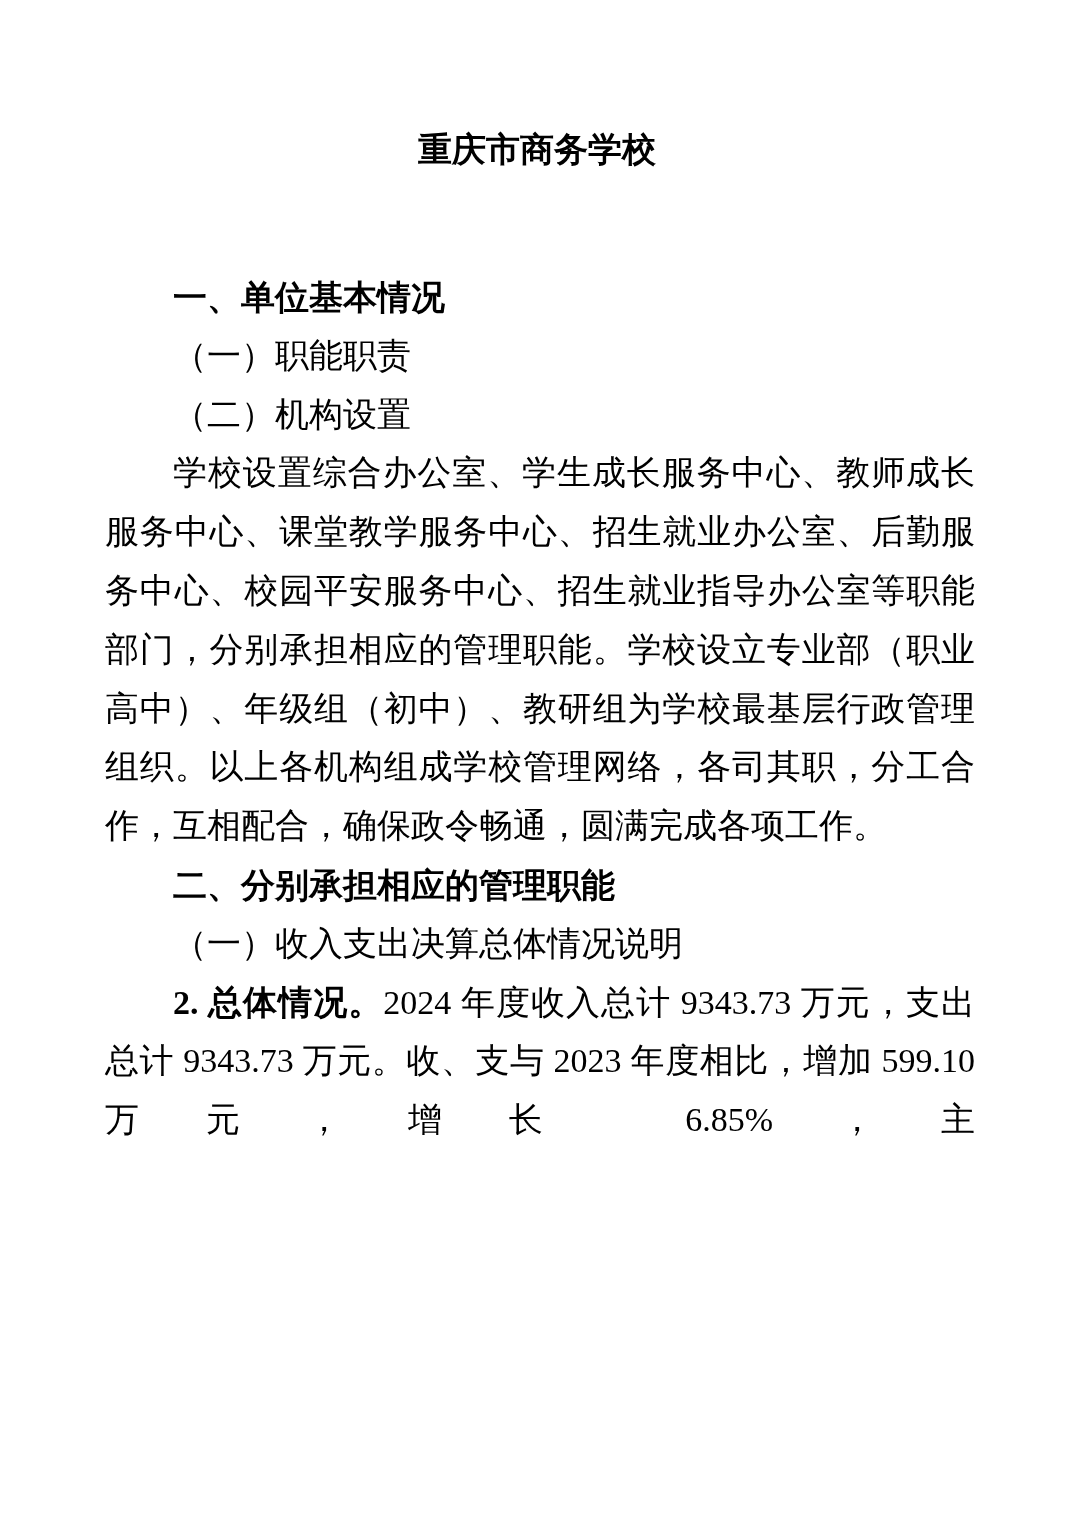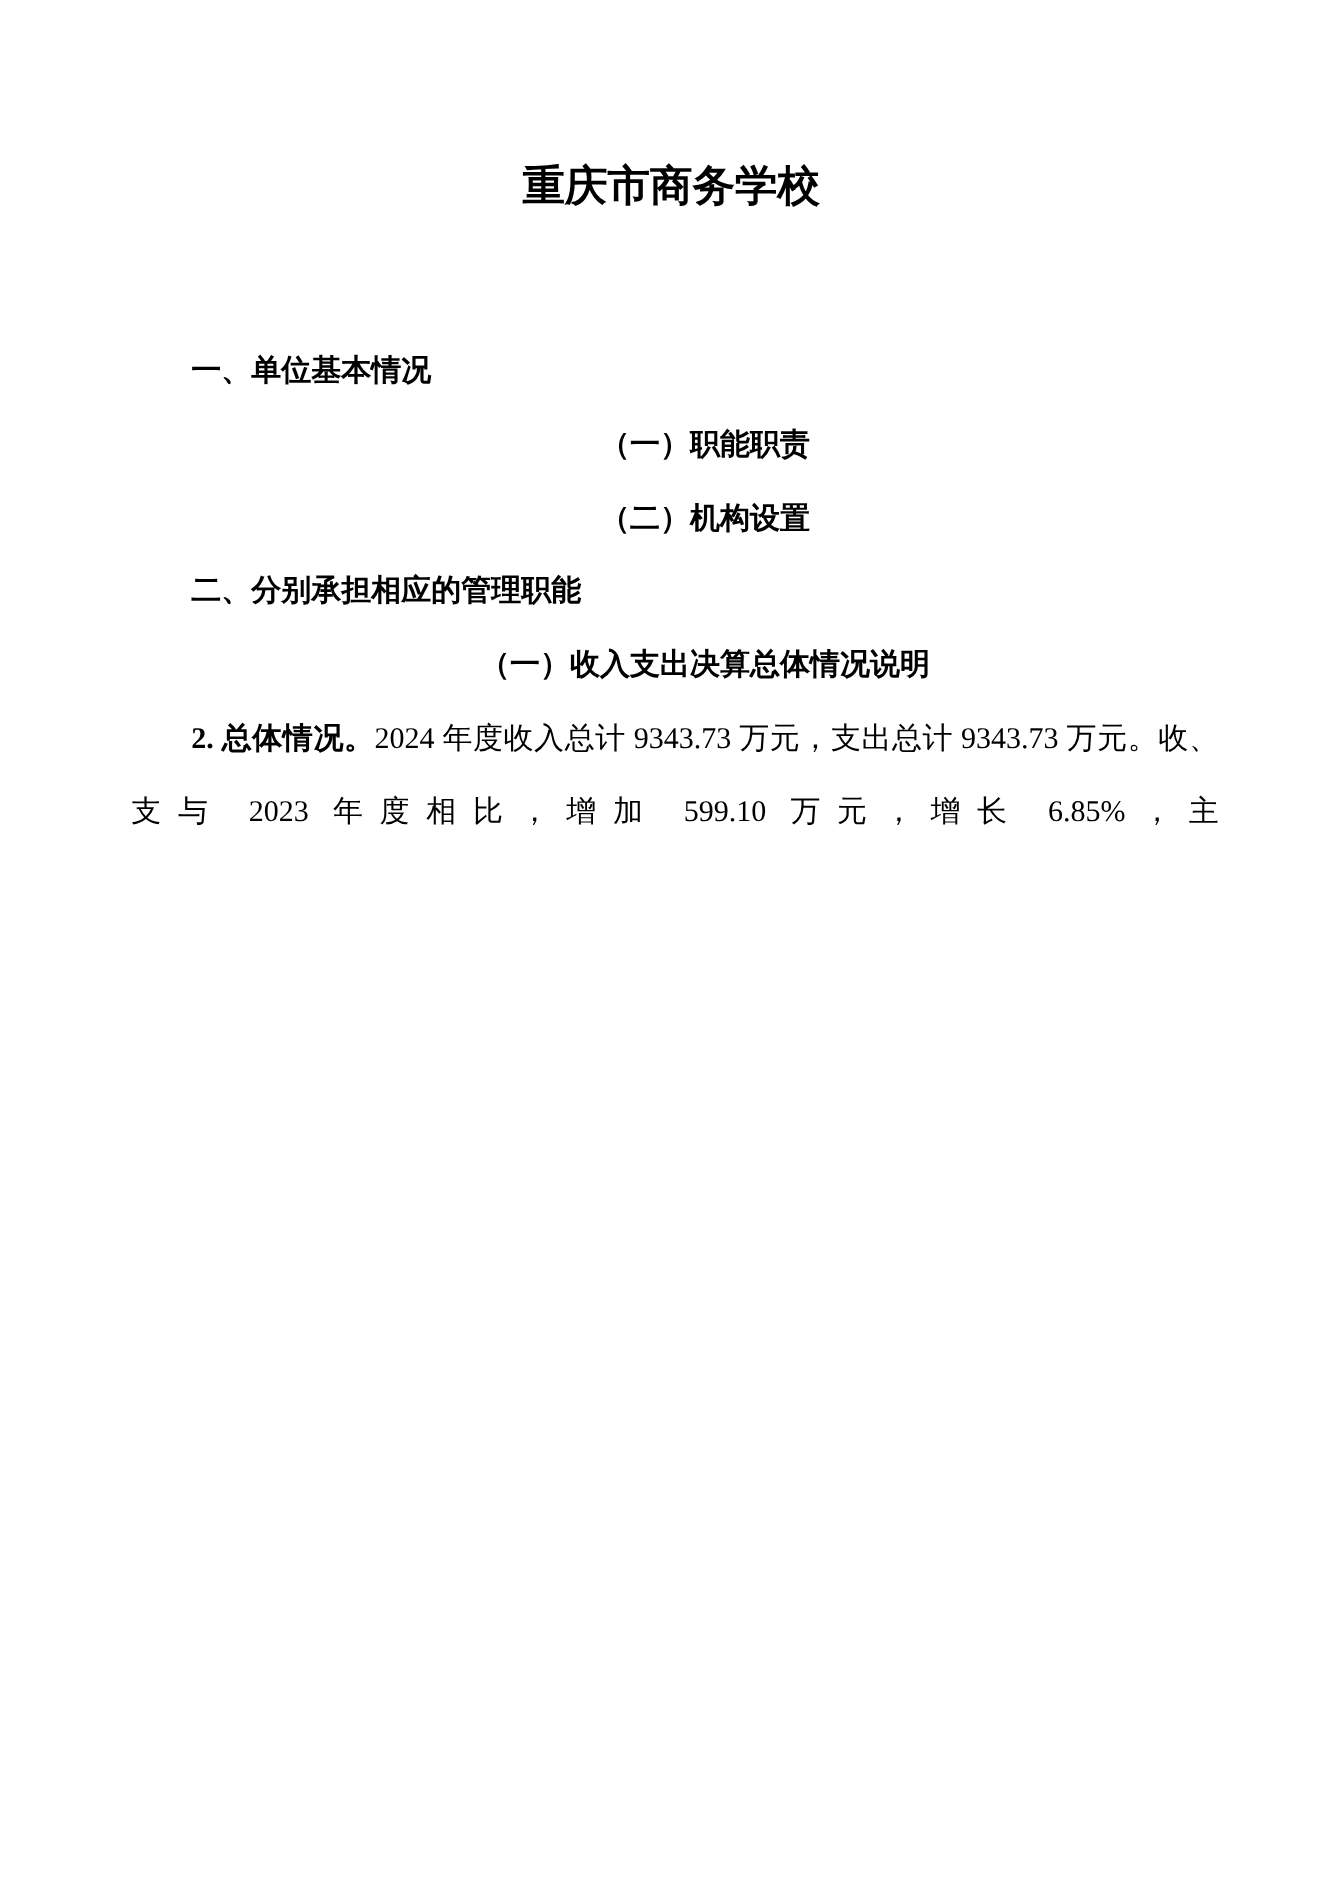--- a/index.html
+++ b/index.html
@@ -25,39 +25,39 @@
     font-weight: 700;
     font-size: 34px;
     line-height: 55px;
     font-family: "Liberation Serif", "DejaVu Serif", serif;
   }
   .content {
     position: absolute;
     top: 268px;
     left: 105px;
     width: 870px;
-    font-size: 24px;
+    font-size: 34px;
     line-height: 58.8px;
     text-align: justify;
   }
   .content > div, .content > p {
     margin: 0;
     padding: 0;
   }
   .heading-sans {
     font-family: "Liberation Sans", "DejaVu Sans", sans-serif;
     font-weight: 700;
     text-indent: 2em;
     text-align: left;
   }
   .heading-kai {
     font-family: "Liberation Serif", "DejaVu Serif", serif;
-    font-weight: 700;
+    font-weight: 400;
     text-indent: 2em;
-    text-align: center;
+    text-align: left;
   }
   .body-para {
     text-indent: 2em;
     text-align: justify;
     font-weight: 400;
   }
   .body-para.cutoff {
     text-align-last: justify;
   }
   .bold-lead {
@@ -75,20 +75,21 @@
 
   <div class="content">
 
     <div class="heading-sans">一、单位基本情况</div>
 
     <div class="heading-kai">（一）职能职责</div>
 
 
     <div class="heading-kai">（二）机构设置</div>
 
+    <p class="body-para">学校设置综合办公室、学生成长服务中心、教师成长服务中心、课堂教学服务中心、招生就业办公室、后勤服务中心、校园平安服务中心、招生就业指导办公室等职能部门，分别承担相应的管理职能。学校设立专业部（职业高中）、年级组（初中）、教研组为学校最基层行政管理组织。以上各机构组成学校管理网络，各司其职，分工合作，互相配合，确保政令畅通，圆满完成各项工作。</p>
 
     <div class="heading-sans">二、分别承担相应的管理职能</div>
 
     <div class="heading-kai">（一）收入支出决算总体情况说明</div>
 
     <p class="body-para cutoff"><span class="bold-lead">2. 总体情况。</span><span>2024 年度收入总计 9343.73 万元，支出总计 9343.73 万元。收、支与 2023 年度相比，增加 599.10 万元，增长 6.85%，主</span></p>
 
   </div>
 </div>
 

